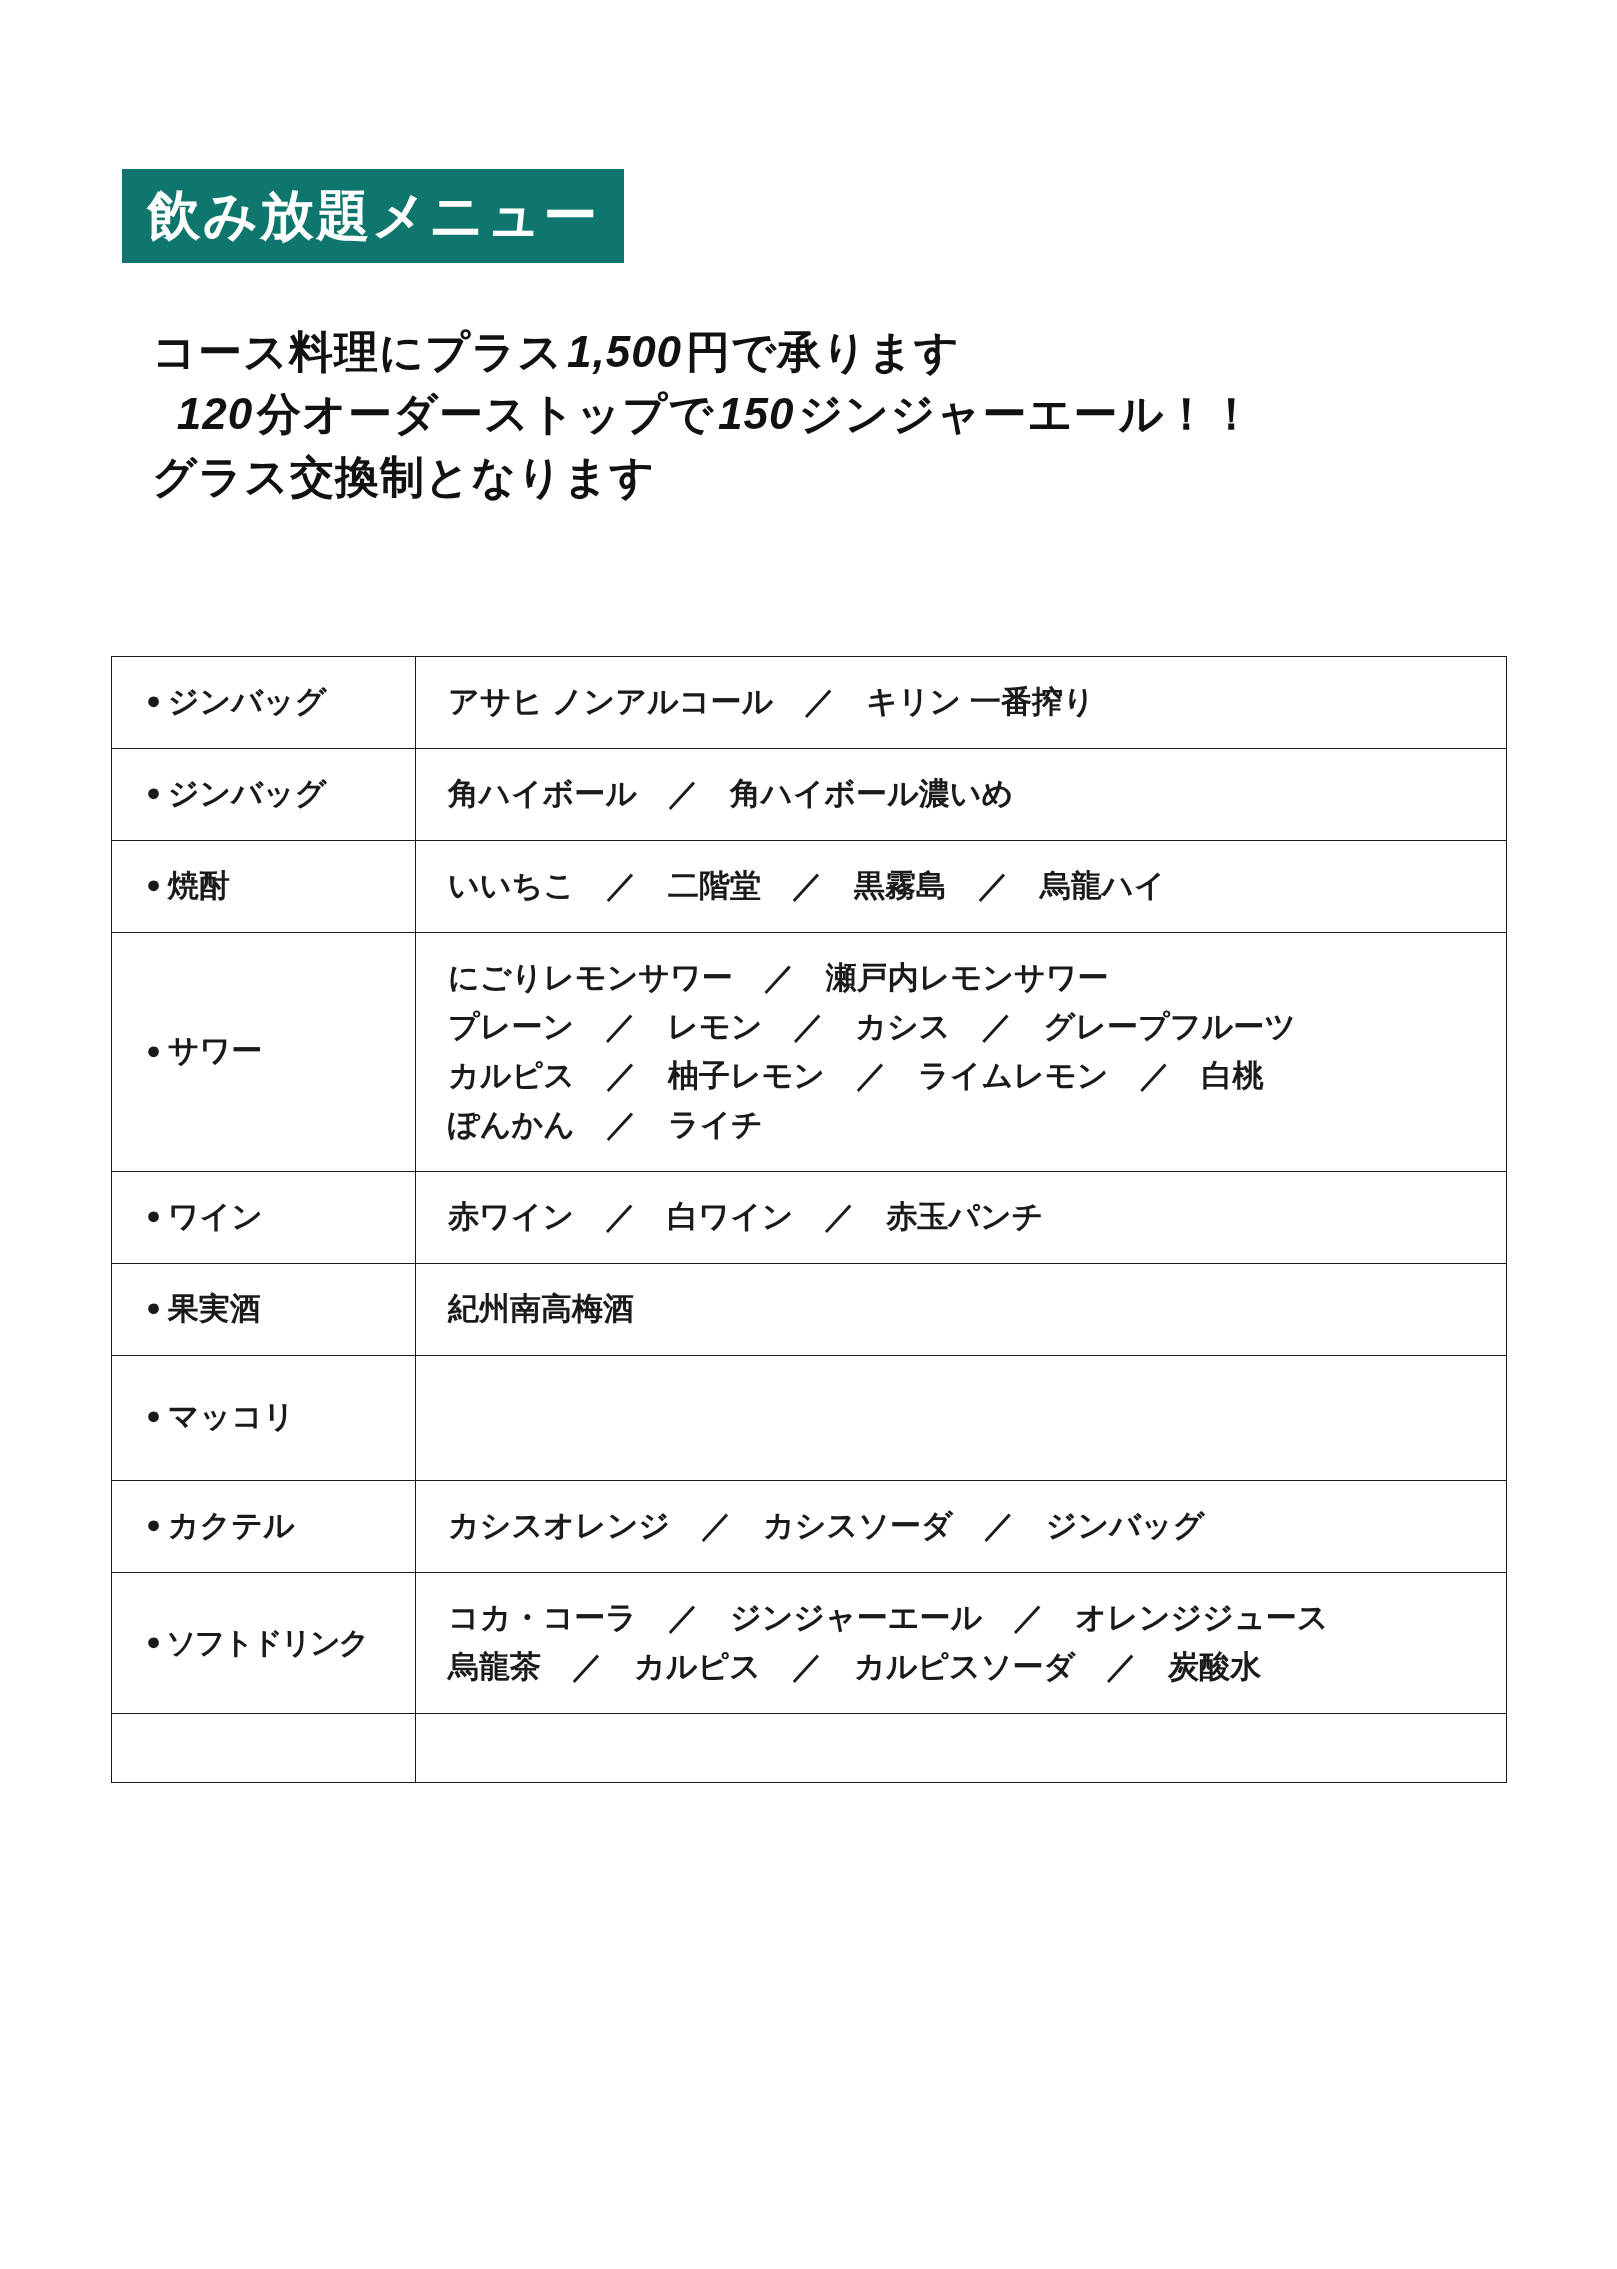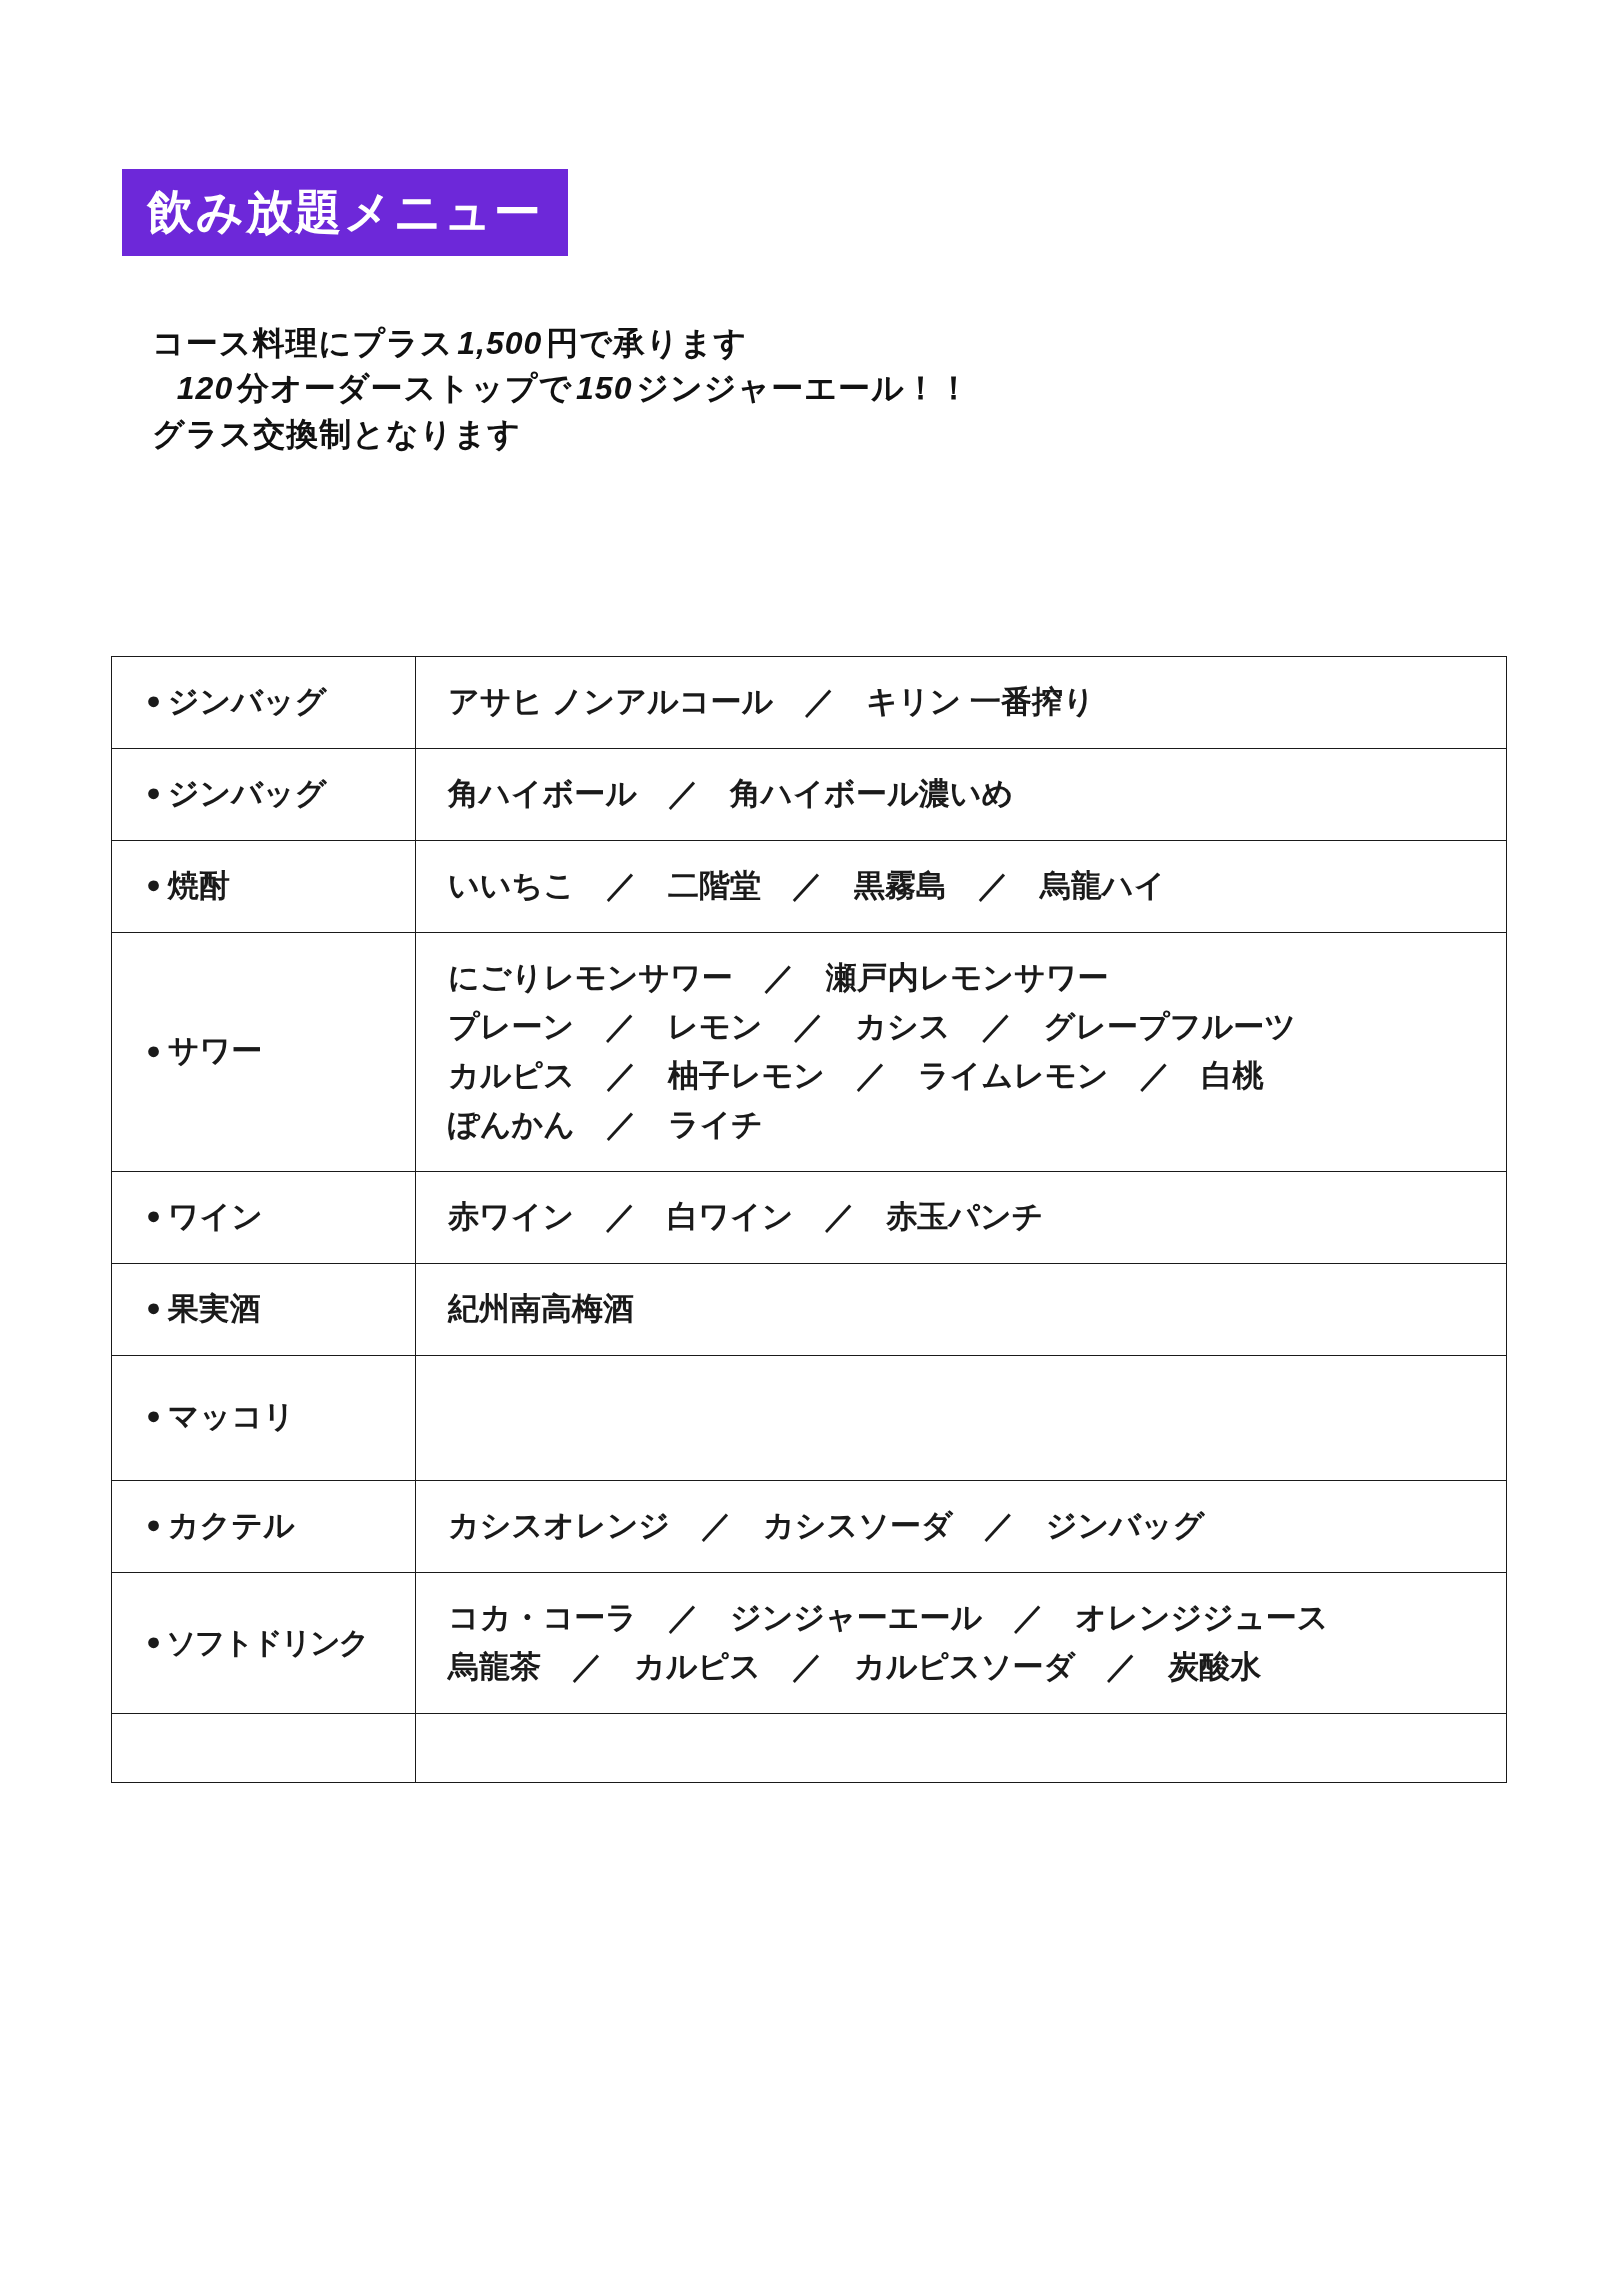--- a/index.html
+++ b/index.html
@@ -24,39 +24,39 @@
   }
 
   
   .banner-wrap {
     position: absolute;
     left: 122px;
     top: 169px;
   }
   .banner {
     display: inline-block;
-    background: #6d28d9;
+    background: #0f766e;
     color: #ffffff;
-    font-size: 47px;
+    font-size: 54px;
     font-weight: bold;
     letter-spacing: 1.9px;
     padding: 19px 25px 21px 25px;
     line-height: 1;
     white-space: nowrap;
   }
 
   
   .intro {
     position: absolute;
     left: 152px;
     top: 321px;
     width: 1351px;
   }
   .intro-line {
-    font-size: 32px;
+    font-size: 44px;
     font-weight: bold;
     line-height: 1.42;
     letter-spacing: 1px;
     white-space: nowrap;
     color: #111111;
   }
   .intro-line .num {
     font-style: italic;
     font-weight: bold;
     padding: 0 3.8px;

